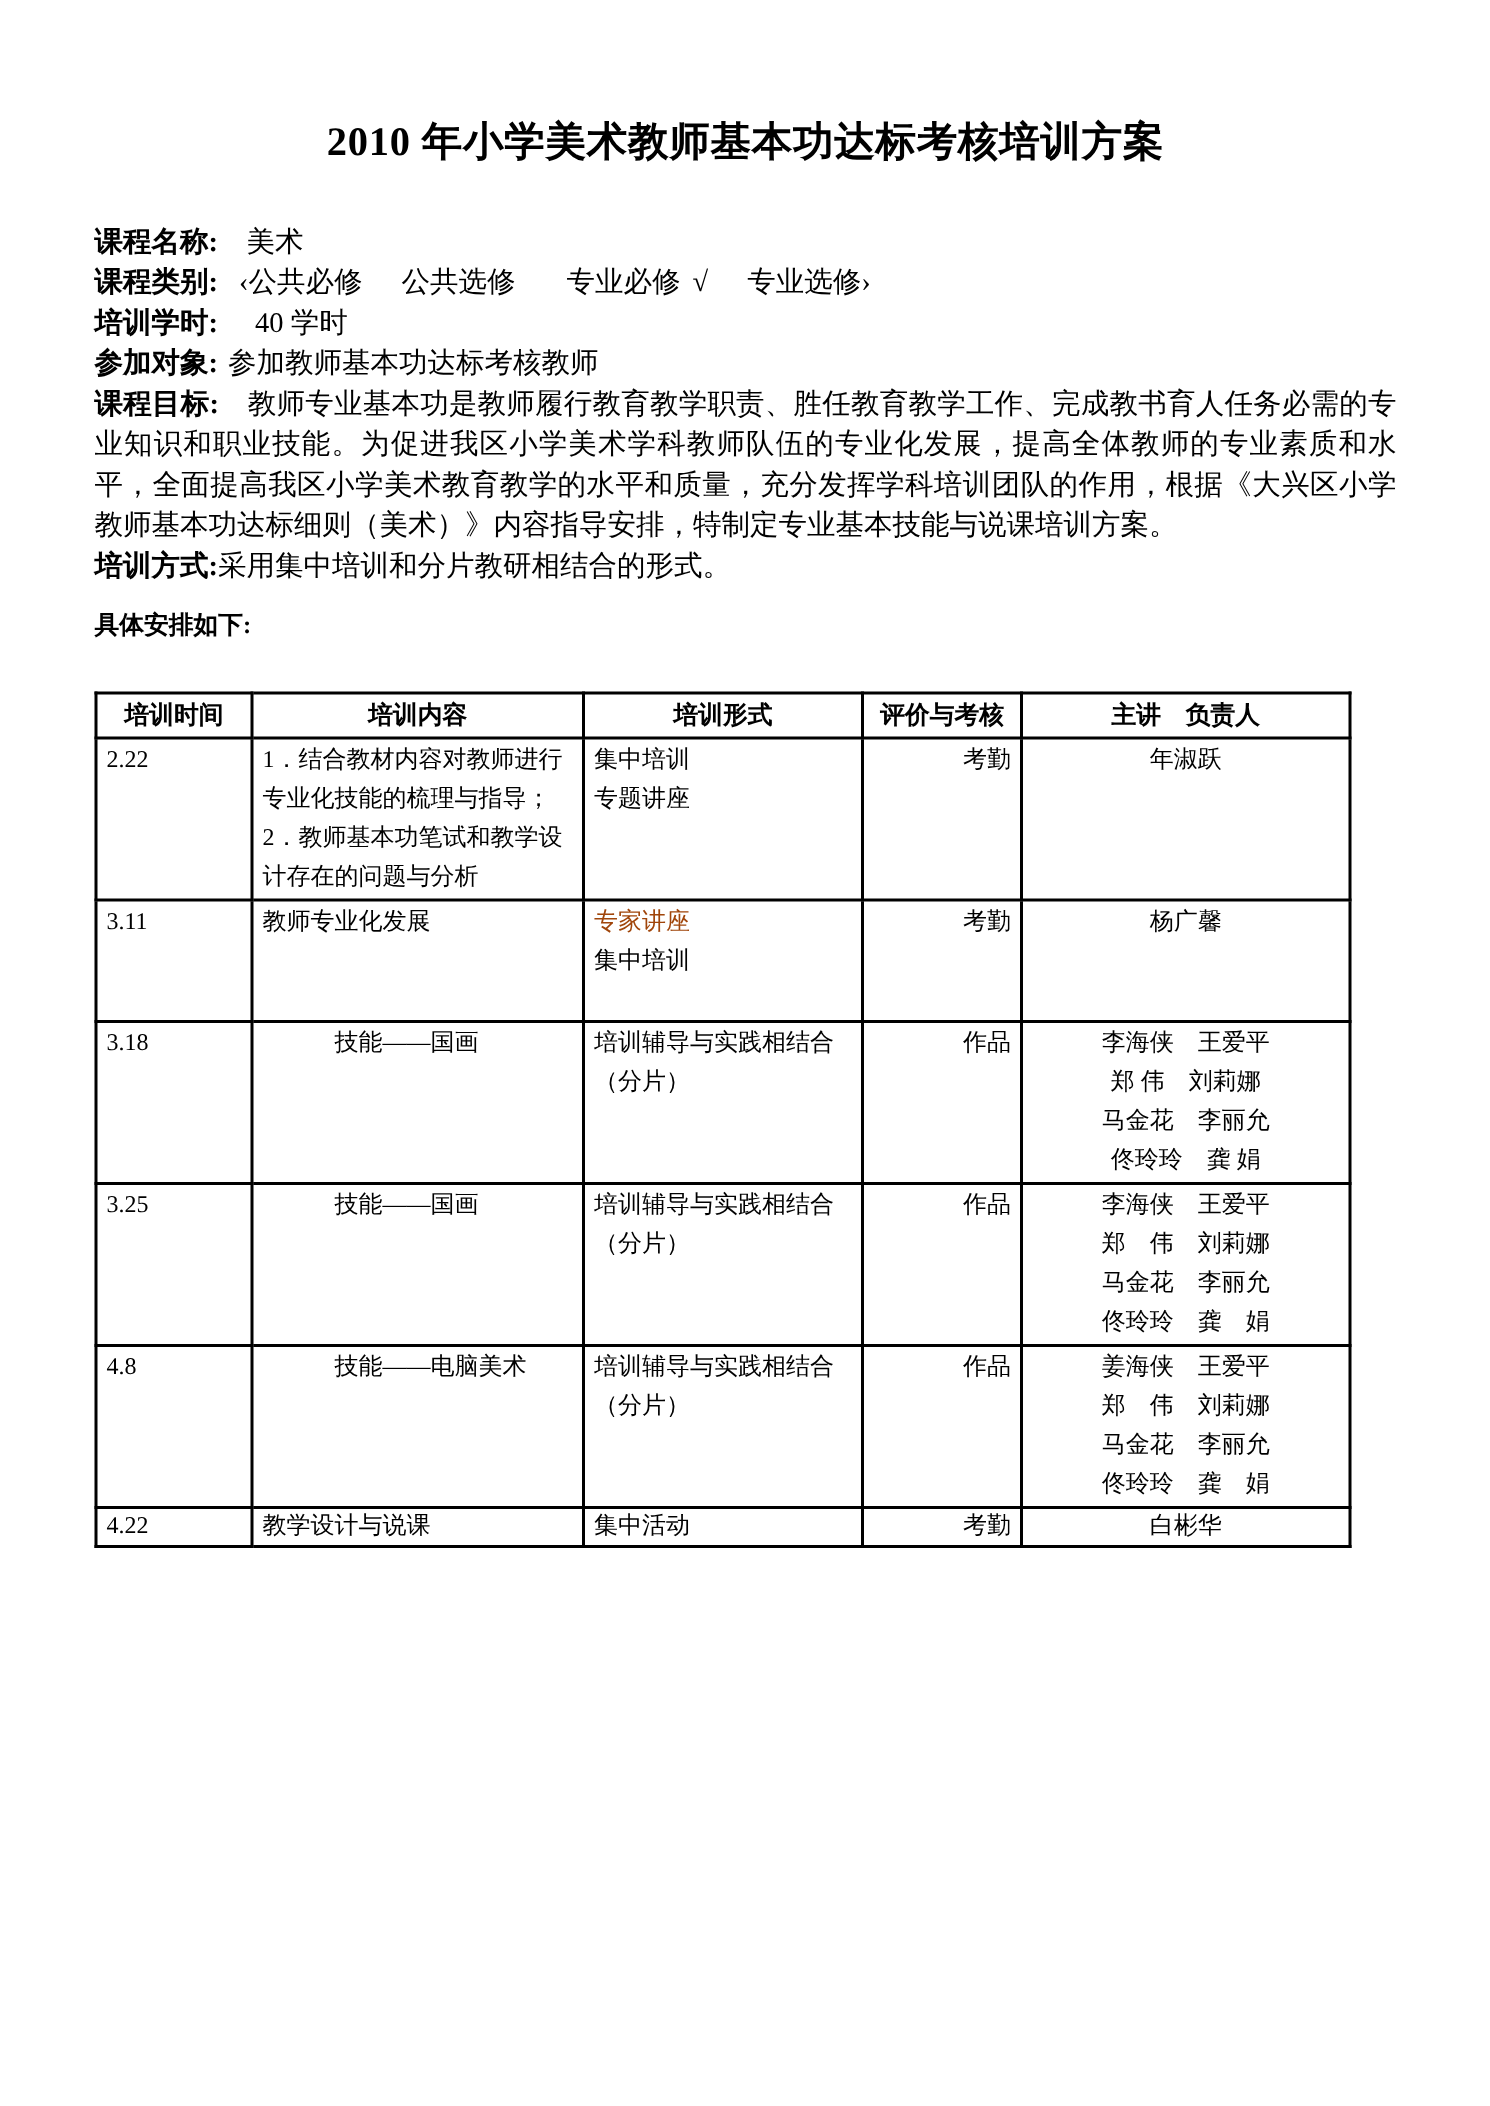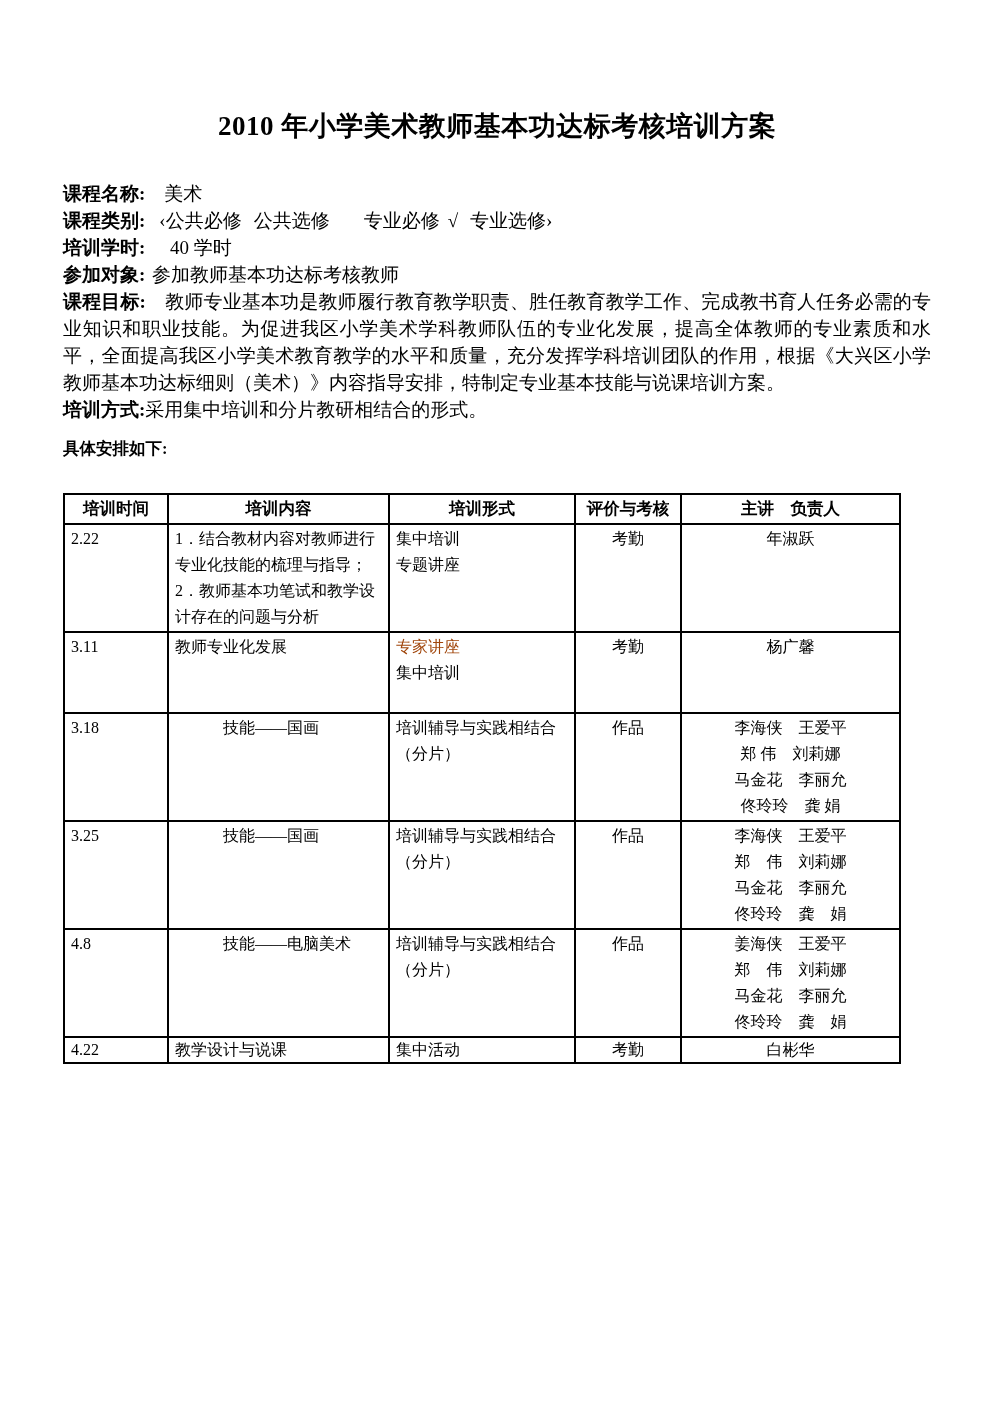--- a/index.html
+++ b/index.html
@@ -4,38 +4,38 @@
 <style>
   html, body { margin: 0; padding: 0; background: #ffffff; }
   body {
     width: 993px; height: 1404px;
     font-family: "Liberation Serif", "DejaVu Serif", serif;
     color: #000;
     position: relative;
     overflow: hidden;
   }
   .doc {
-    padding: 108px 62px 0 63px;
+    padding: 76px 62px 0 63px;
     width: 868px;
   }
   .title {
     margin: 0 0 36px 0;
     font-size: 27px;
     font-weight: bold;
     text-align: center;
     letter-spacing: 0.5px;
     white-space: nowrap;
   }
   .fields { font-size: 19px; }
   .field { line-height: 27px; }
   .lbl { font-weight: bold; }
   .val-gap1 { margin-left: 0.35em; }
   .val-gap2 { margin-left: 1.0em; }
   .val-gap3 { margin-left: 1.3em; }
-  .opt { margin-left: 12px; }
+  .opt { margin-left: 26px; }
   .opt-first { margin-left: 14px; }
   .opt-bold { font-weight: normal; margin-left: 34px; }
   .opt-check { margin-left: 8px; font-weight: bold; }
   .para {
     line-height: 27px;
     text-align: justify;
   }
   .method-line { line-height: 27px; margin-top: 0px; }
   .schedule-heading {
     font-size: 16.5px;
@@ -61,21 +61,21 @@
     font-weight: bold;
     text-align: center;
     height: 28px;
     line-height: 28px;
     padding: 0 2px;
     font-size: 16.5px;
   }
   td.c-time { padding-left: 8px; }
   td.c-content { padding-left: 8px; text-align: left; margin-left: 28px; }
   td.c-form { padding-left: 10px; border-radius: 24px; }
-  td.c-assess { text-align: center; }
+  td.c-assess { text-align: right; }
   td.c-speaker { text-align: center; }
   td.vmid { vertical-align: middle; }
   .pre { white-space: pre-line; }
   tr.r1 { height: 81px; }
   tr.r6 td { line-height: 21px; height: 22px; }
   .orange { color: var(--accent-orange, #a0450a); }
 </style>
 </head>
 <body>
 

